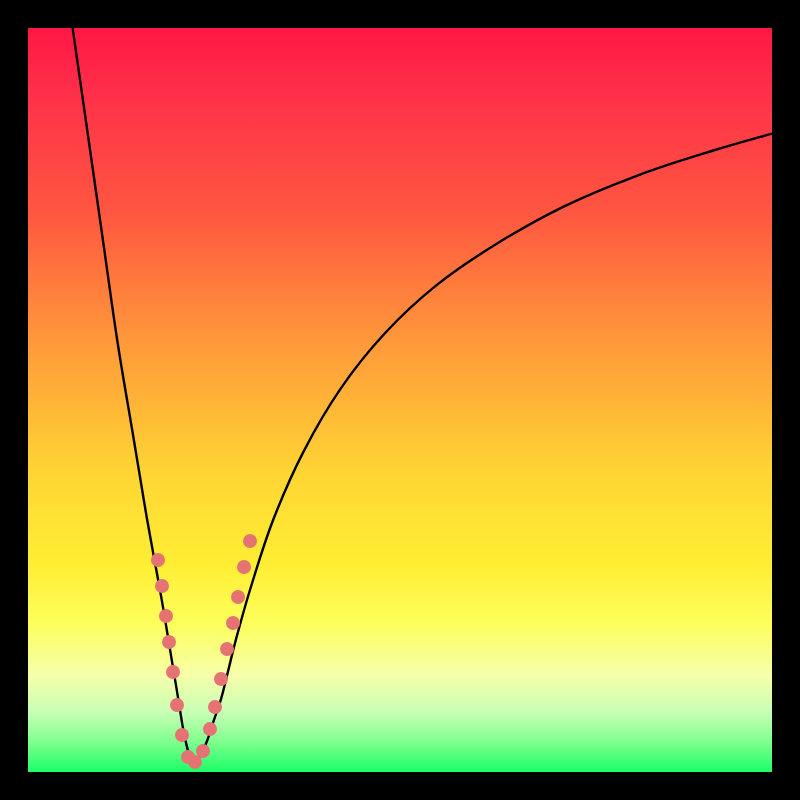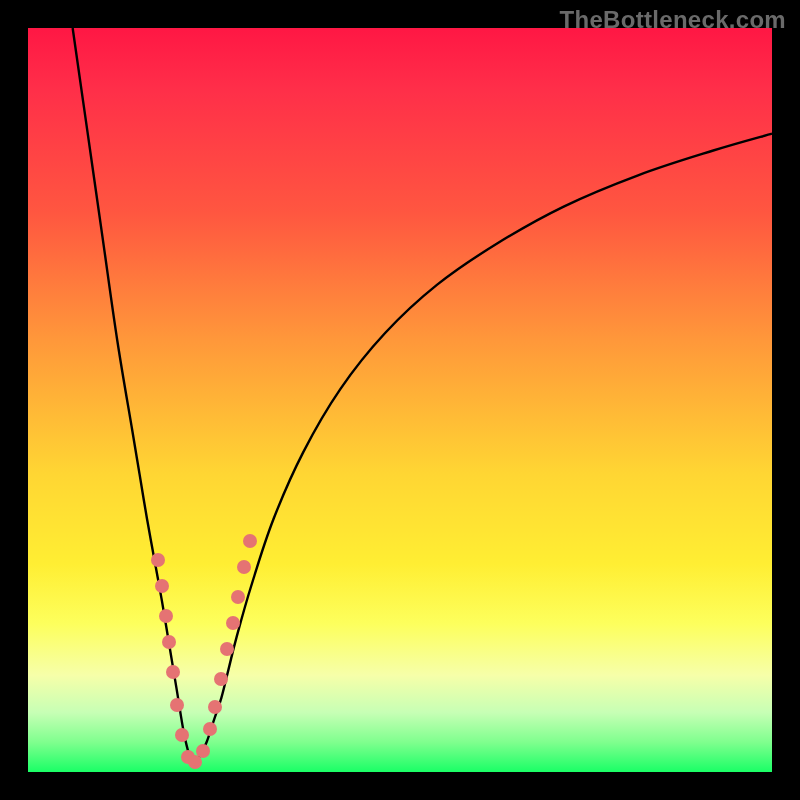--- a/index.html
+++ b/index.html
@@ -89,14 +89,13 @@
         <div class="marker" style="left: 182.28px; top: 700.848px; background: rgb(229, 115, 115);"></div>
         <div class="marker" style="left: 187.488px; top: 678.528px; background: rgb(229, 115, 115);"></div>
         <div class="marker" style="left: 193.44px; top: 651px; background: rgb(229, 115, 115);"></div>
         <div class="marker" style="left: 199.392px; top: 621.24px; background: rgb(229, 115, 115);"></div>
         <div class="marker" style="left: 204.6px; top: 595.2px; background: rgb(229, 115, 115);"></div>
         <div class="marker" style="left: 209.808px; top: 569.16px; background: rgb(229, 115, 115);"></div>
         <div class="marker" style="left: 215.76px; top: 539.4px; background: rgb(229, 115, 115);"></div>
         <div class="marker" style="left: 221.712px; top: 513.36px; background: rgb(229, 115, 115);"></div>
       </div>
   </div>
-  <div class="watermark">TheBottleneck.com</div>
 </div>
 
 </body></html>

